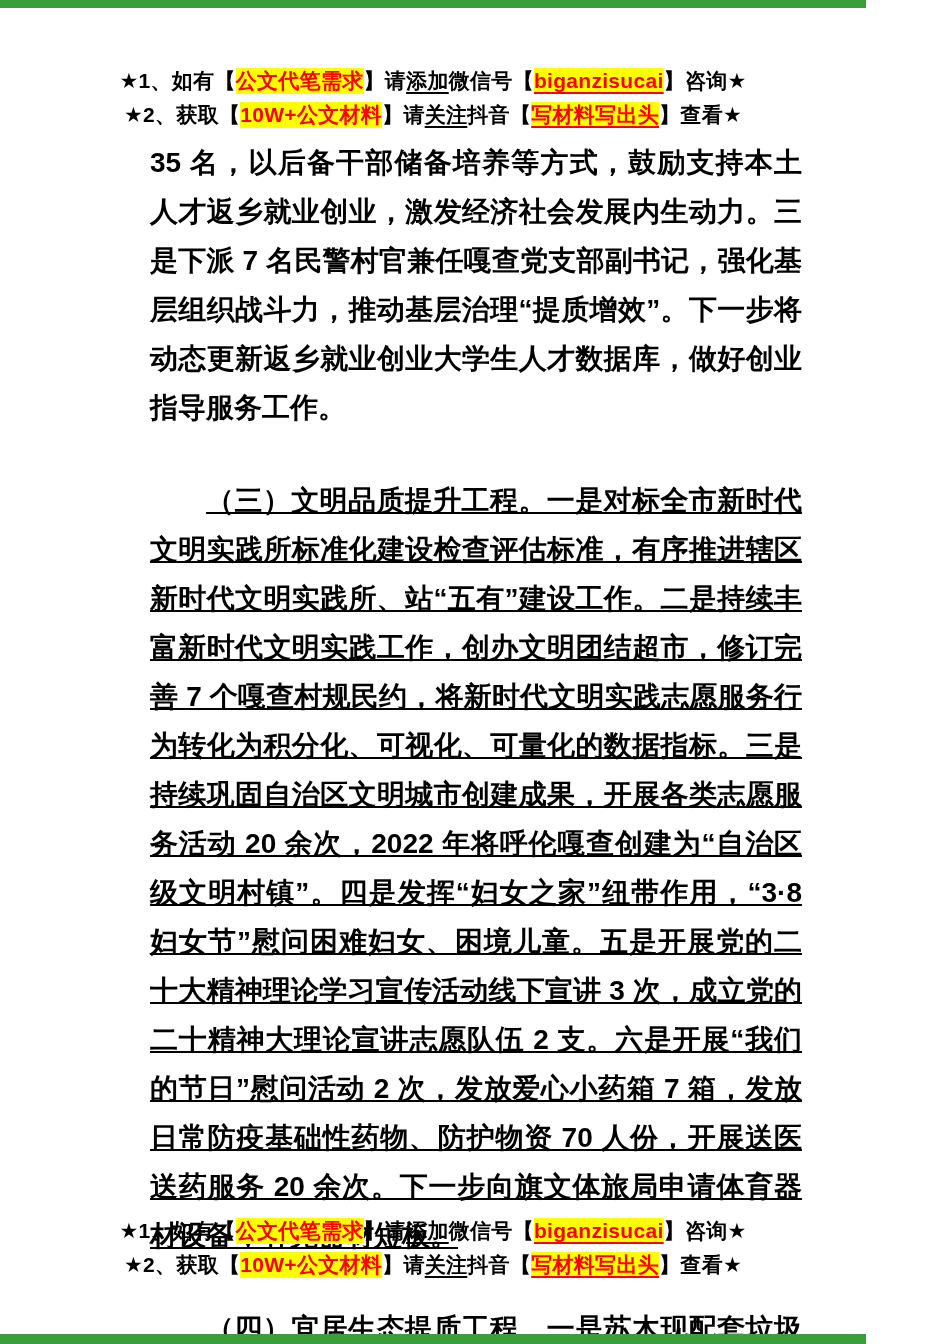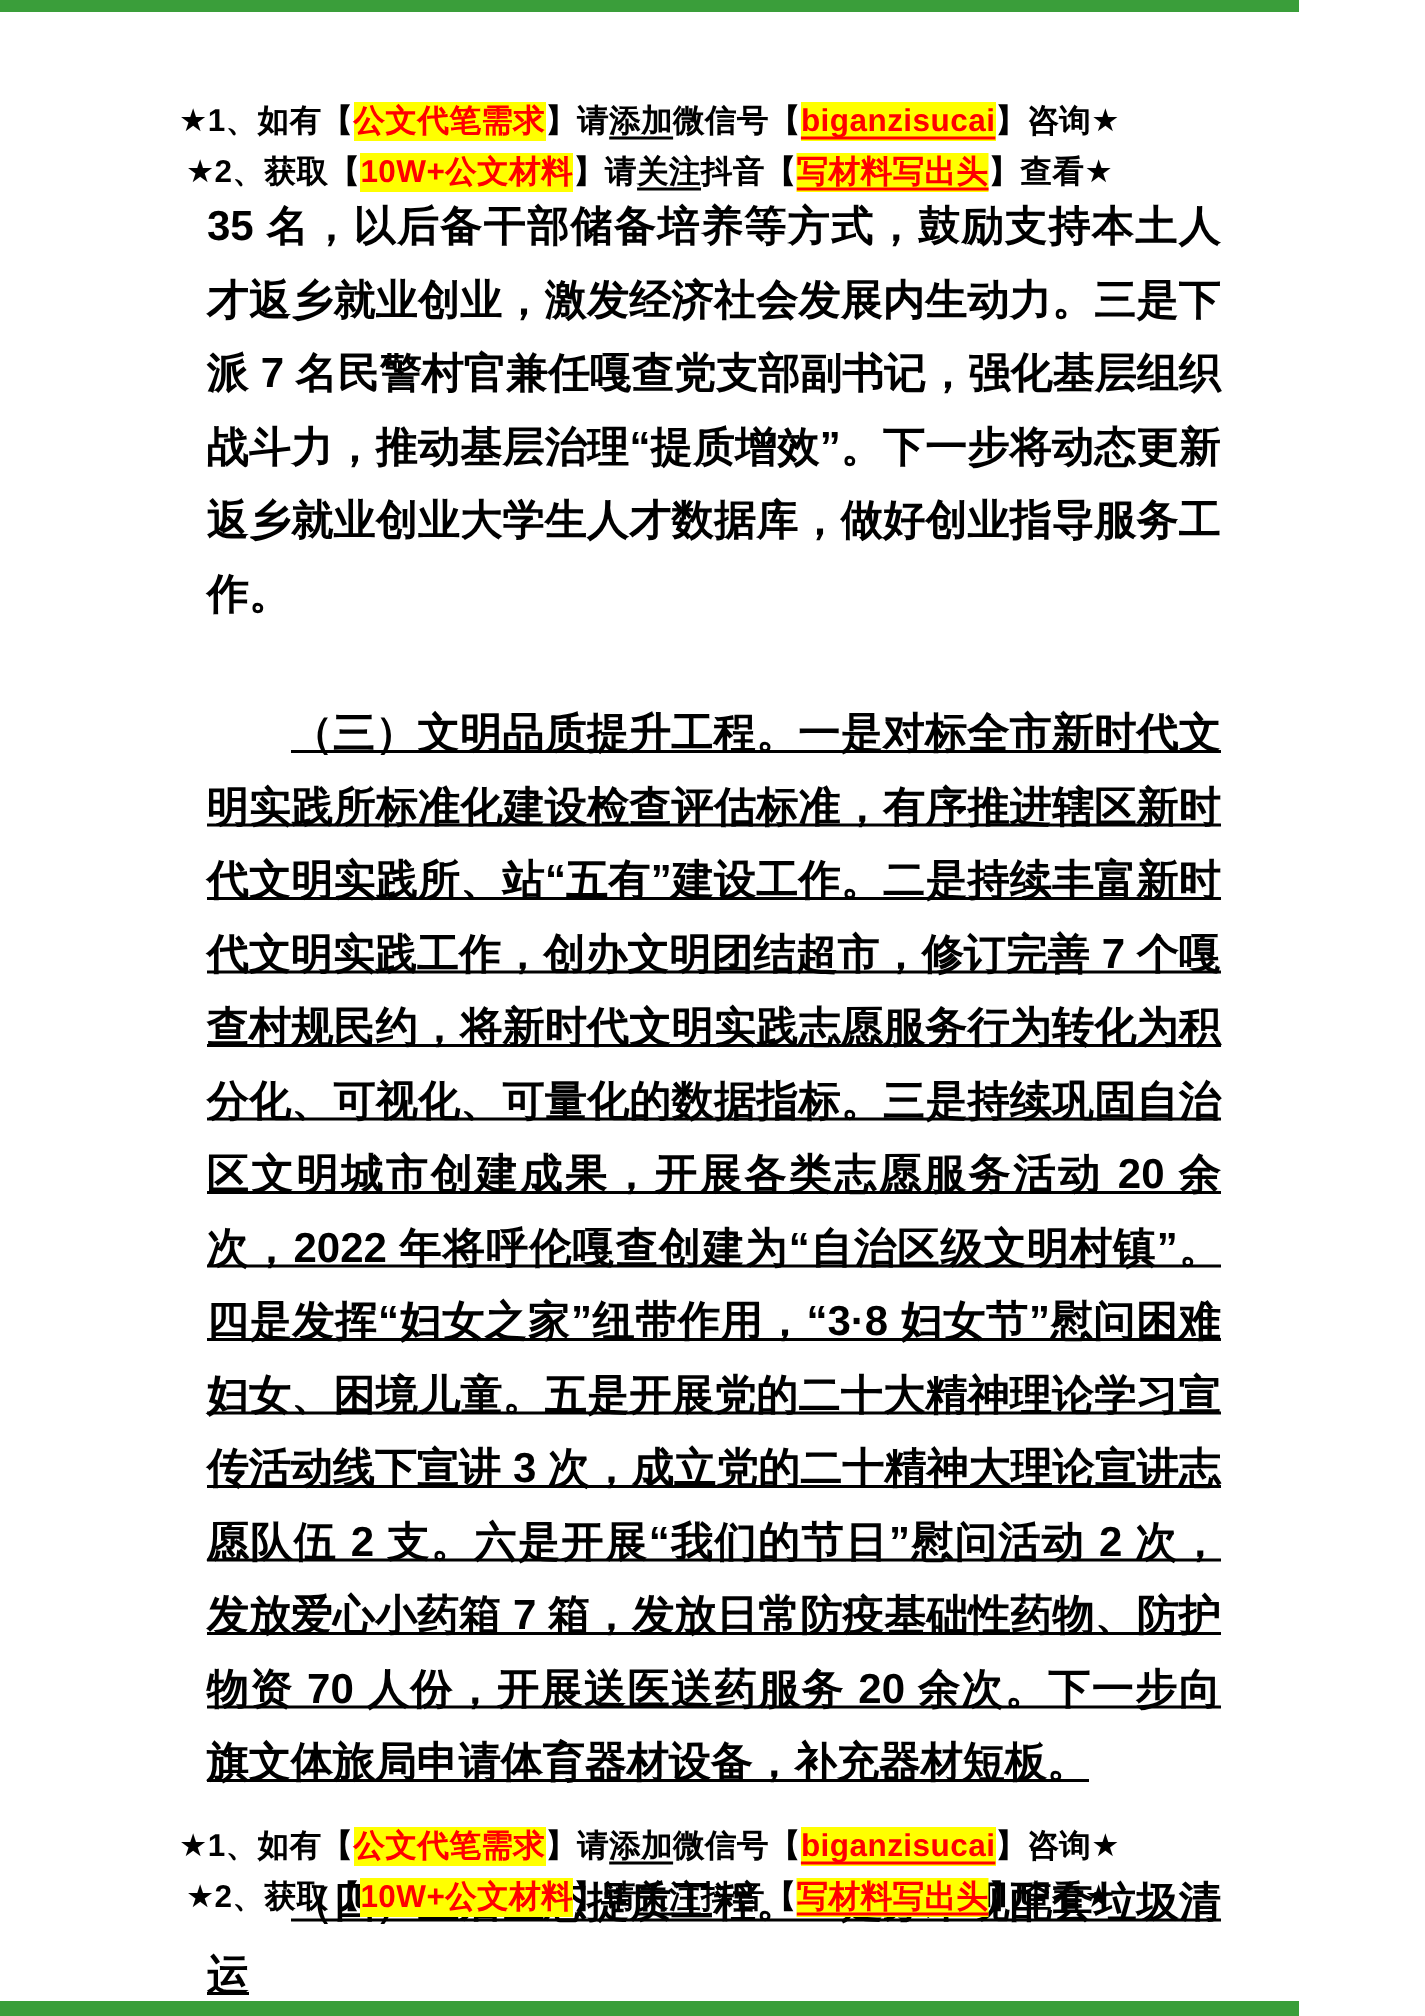--- a/index.html
+++ b/index.html
@@ -52,21 +52,21 @@
   .doc-body {
     position: absolute;
     top: 126px;
     left: 138px;
     width: 676px;
     font-size: 28px;
     font-weight: 700;
     line-height: 49px;
     text-align: justify;
   }
-  .para { margin: 0; }
+  .para { margin: 12px; }
   .para + .para { margin-top: 44px; text-decoration: underline; }
   .para.indent { text-indent: 2em; }
 </style>
 </head>
 <body>
 
 <div class="page">
 
   <div class="edge-bar top"></div>
 

